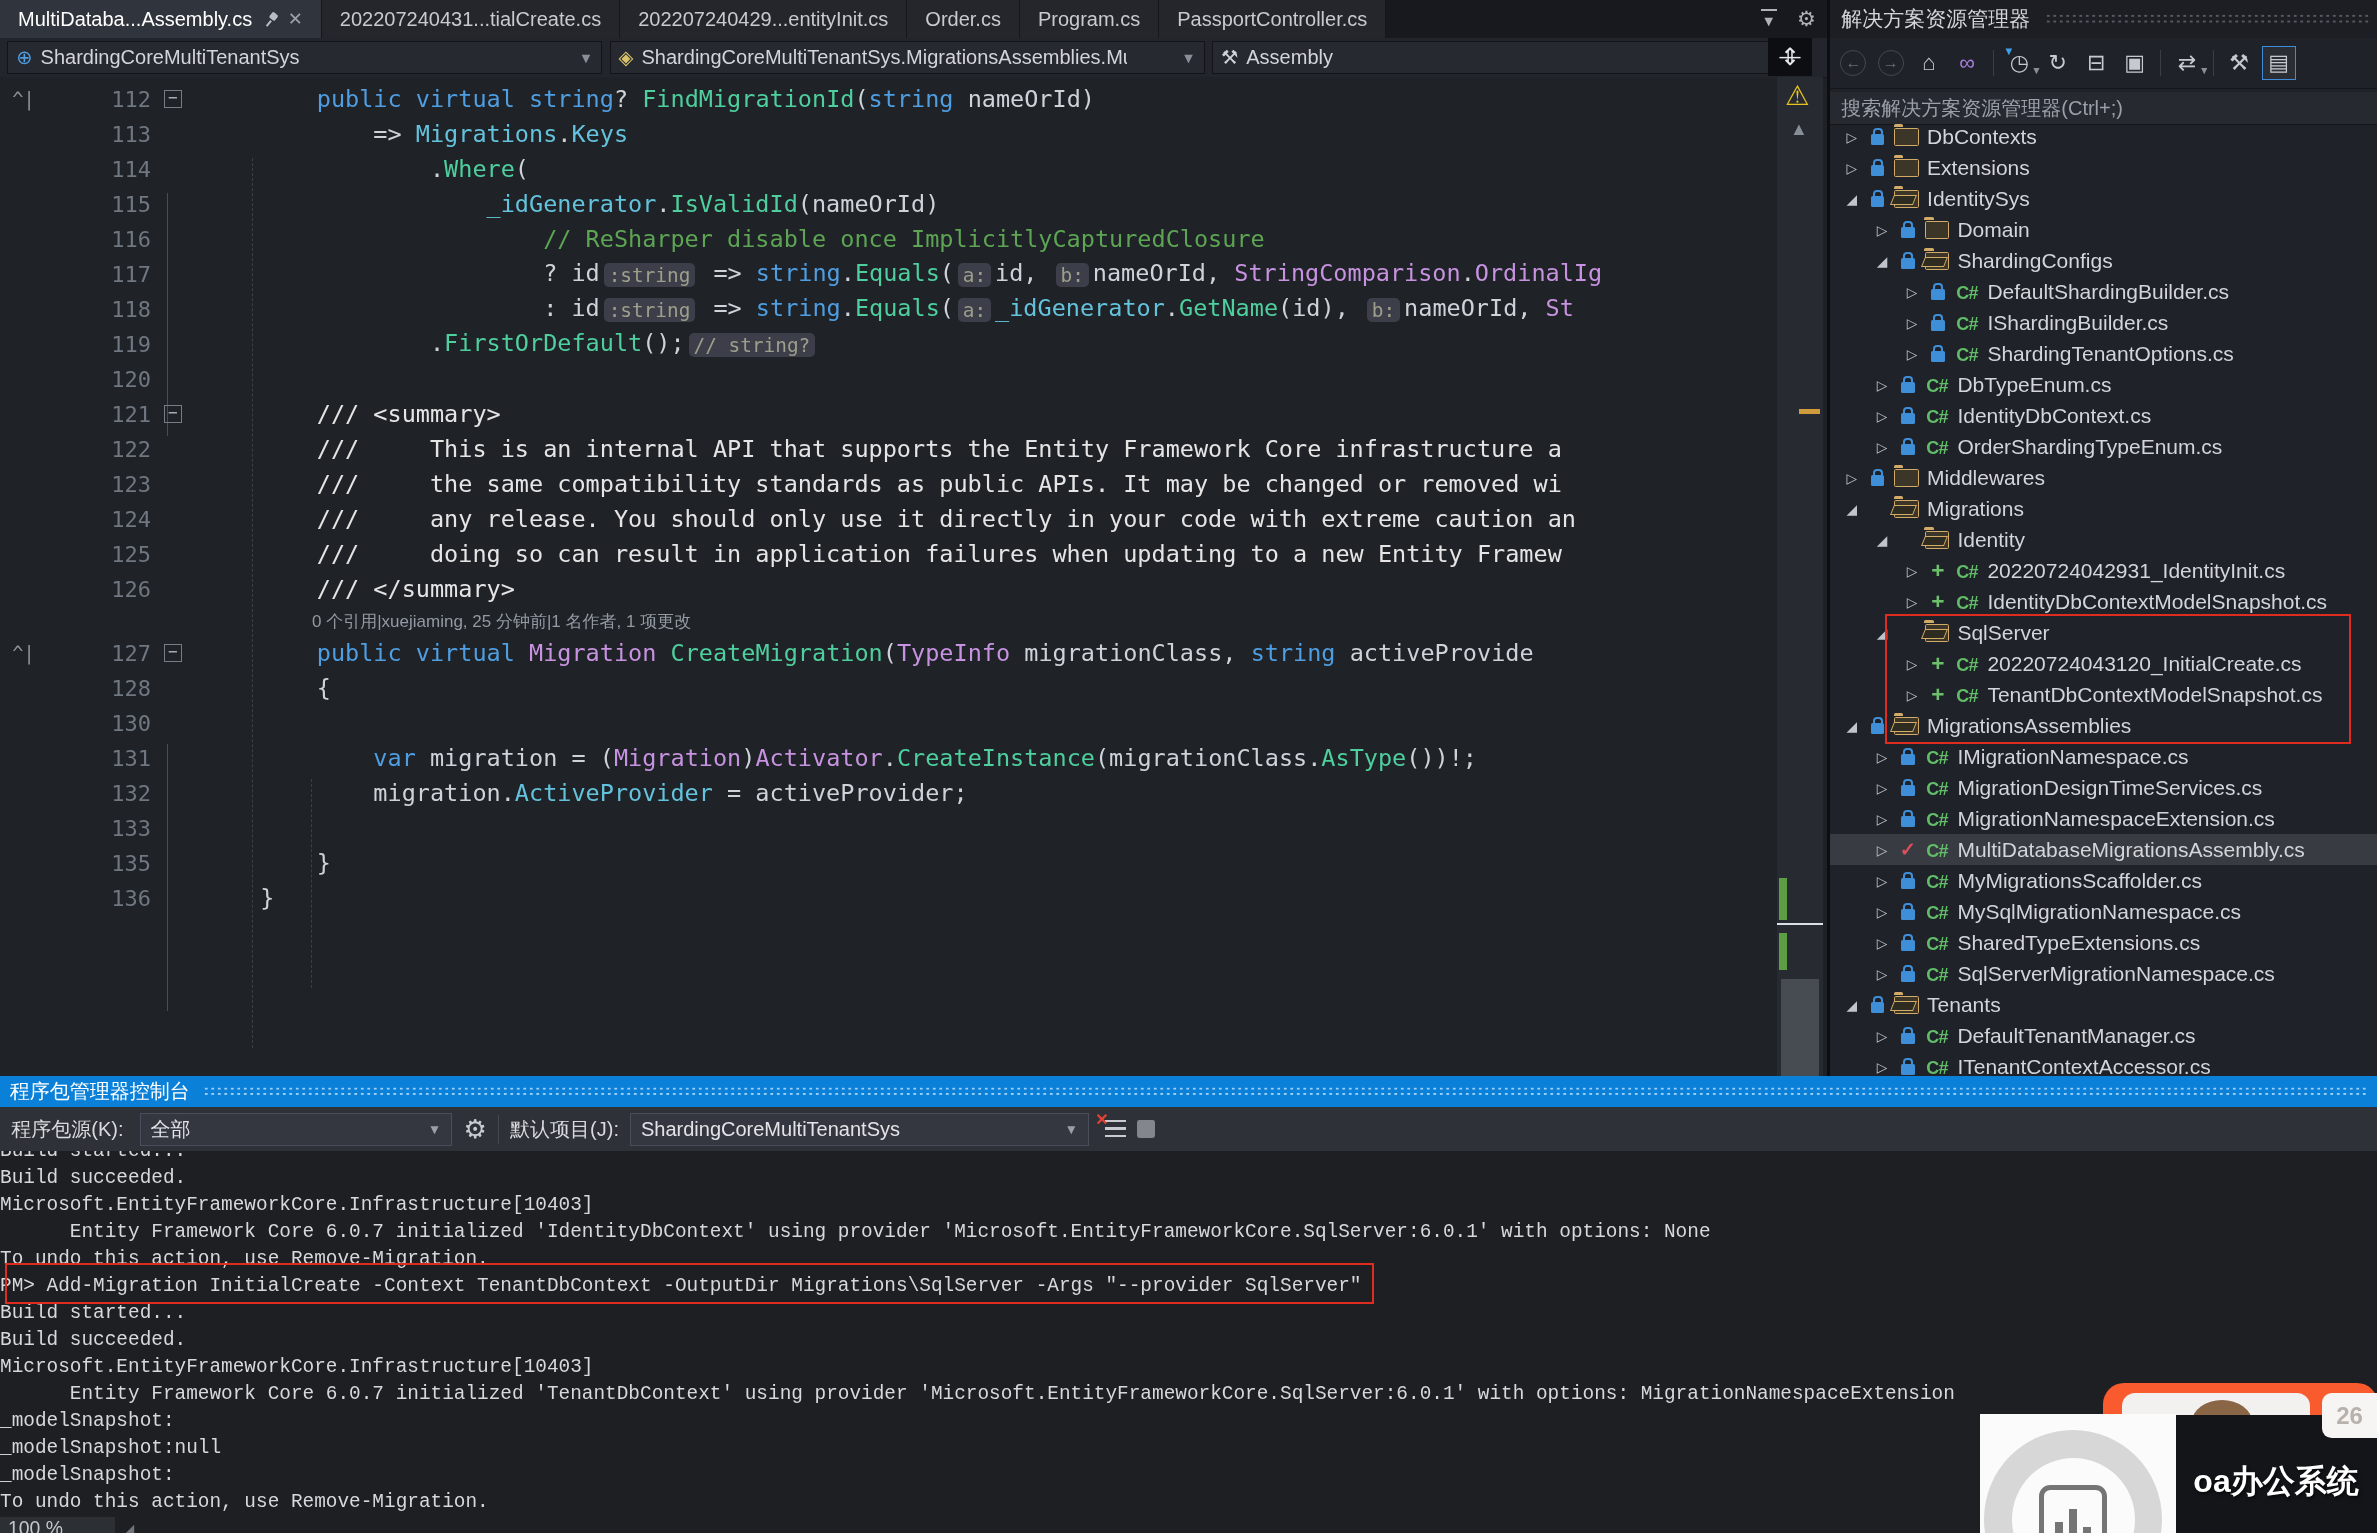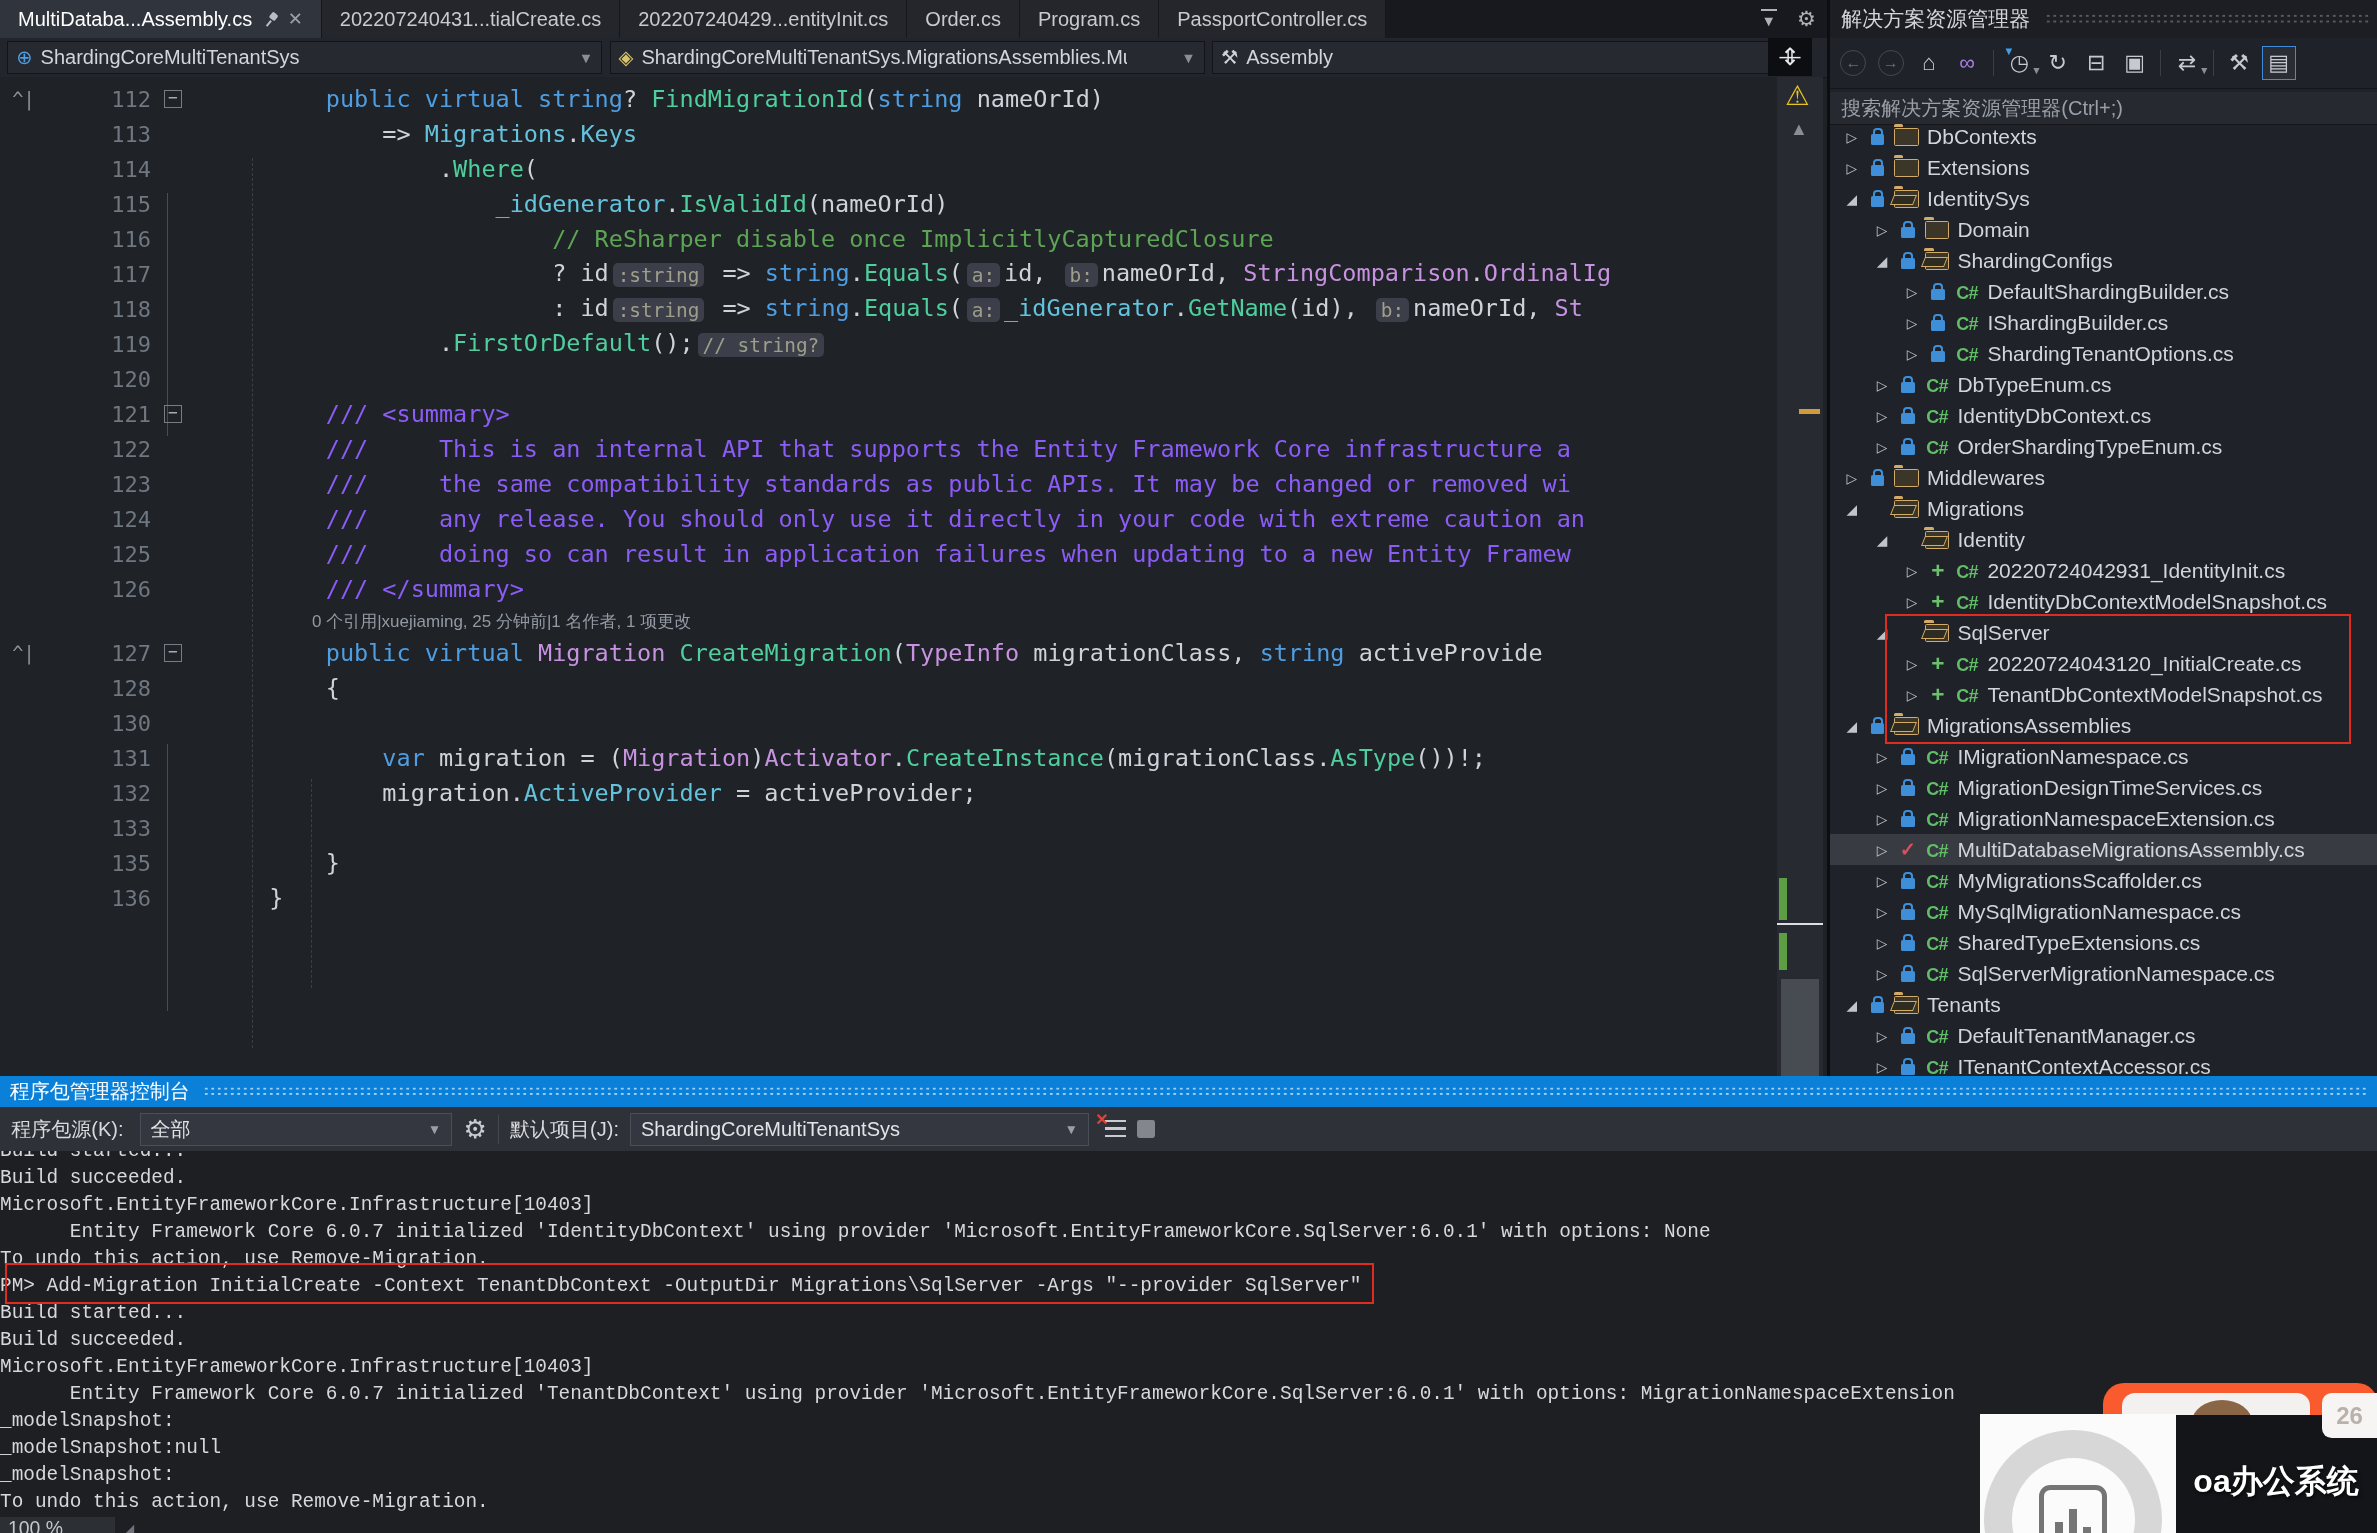--- a/index.html
+++ b/index.html
@@ -32,25 +32,25 @@
   .ico-split{position:relative;font-size:24px;line-height:24px;}
   .ico-split::after{content:"—";position:absolute;left:50%;top:50%;transform:translate(-50%,-54%);font-size:21px;}
   
   .editor{position:absolute;left:0;top:77px;width:1777px;height:1000px;background:#1f2227;overflow:hidden;}
   .code-rows{position:absolute;left:0;top:4.9px;width:100%;}
   .crow{display:flex;height:35px;align-items:center;font-family:"DejaVu Sans Mono",monospace;font-size:23.5px;}
   .crow .gut{width:47px;text-align:center;color:#8d939a;font-size:18.6px;}
   .crow .num{width:104px;text-align:right;padding-right:4.9px;color:#6f7780;font-size:22px;font-family:"DejaVu Sans Mono",monospace;}
   .crow .fold{width:34px;display:flex;justify-content:center;}
   .foldbox{width:16px;height:16px;border:1.6px solid #767d86;color:#b6bbc1;font-size:16px;line-height:13px;text-align:center;}
-  .crow pre{margin:13px;padding-left:9.7px;white-space:pre;overflow:hidden;flex:1;font:23.5px/35px "DejaVu Sans Mono",monospace;}
+  .crow pre{margin:4px;padding-left:9.7px;white-space:pre;overflow:hidden;flex:1;font:23.5px/35px "DejaVu Sans Mono",monospace;}
   .lensrow{height:29px;display:flex;align-items:center;padding-left:312px;color:#939aa3;font-size:17px;}
   .lensrow span{font-family:"Liberation Sans",sans-serif;}
   .tk-kw{color:#4f9ee2}.tk-ty{color:#c792e0}.tk-me{color:#4ecf9d}.tk-fd{color:#64c3dc}
-  .tk-pl{color:#ced3da}.tk-cm{color:#5da554}.tk-dc{color:#8b5cf6}
+  .tk-pl{color:#ced3da}.tk-cm{color:#5da554}.tk-dc{color:#e5e5e5}
   .tk-hint{color:#9d9f8b;background:#3c3f49;border-radius:4.9px;padding:0.8px 4.9px;font-size:19.4px;margin:0 4px;}
   .guide{position:absolute;border-left:0.8px dashed #3b4048;width:0;}
   .foldline{position:absolute;border-left:0.8px solid #474c55;width:0;}
   
   .scrollcol{position:absolute;left:1777px;top:77px;width:46px;height:1000px;background:#272a30;}
   .warn{position:absolute;left:8px;top:1.6px;color:#e7c41f;font-size:27.5px;}
   .colarrow{position:absolute;left:13px;top:42px;color:#888e95;font-size:18px;}
   .mk-orange{position:absolute;left:22px;top:332px;width:21px;height:4.9px;background:#cf9b3d;}
   .mk-green1{position:absolute;left:2.4px;top:801px;width:8px;height:42px;background:#5d9e44;}
   .mk-green2{position:absolute;left:2.4px;top:856px;width:8px;height:37px;background:#5d9e44;}

